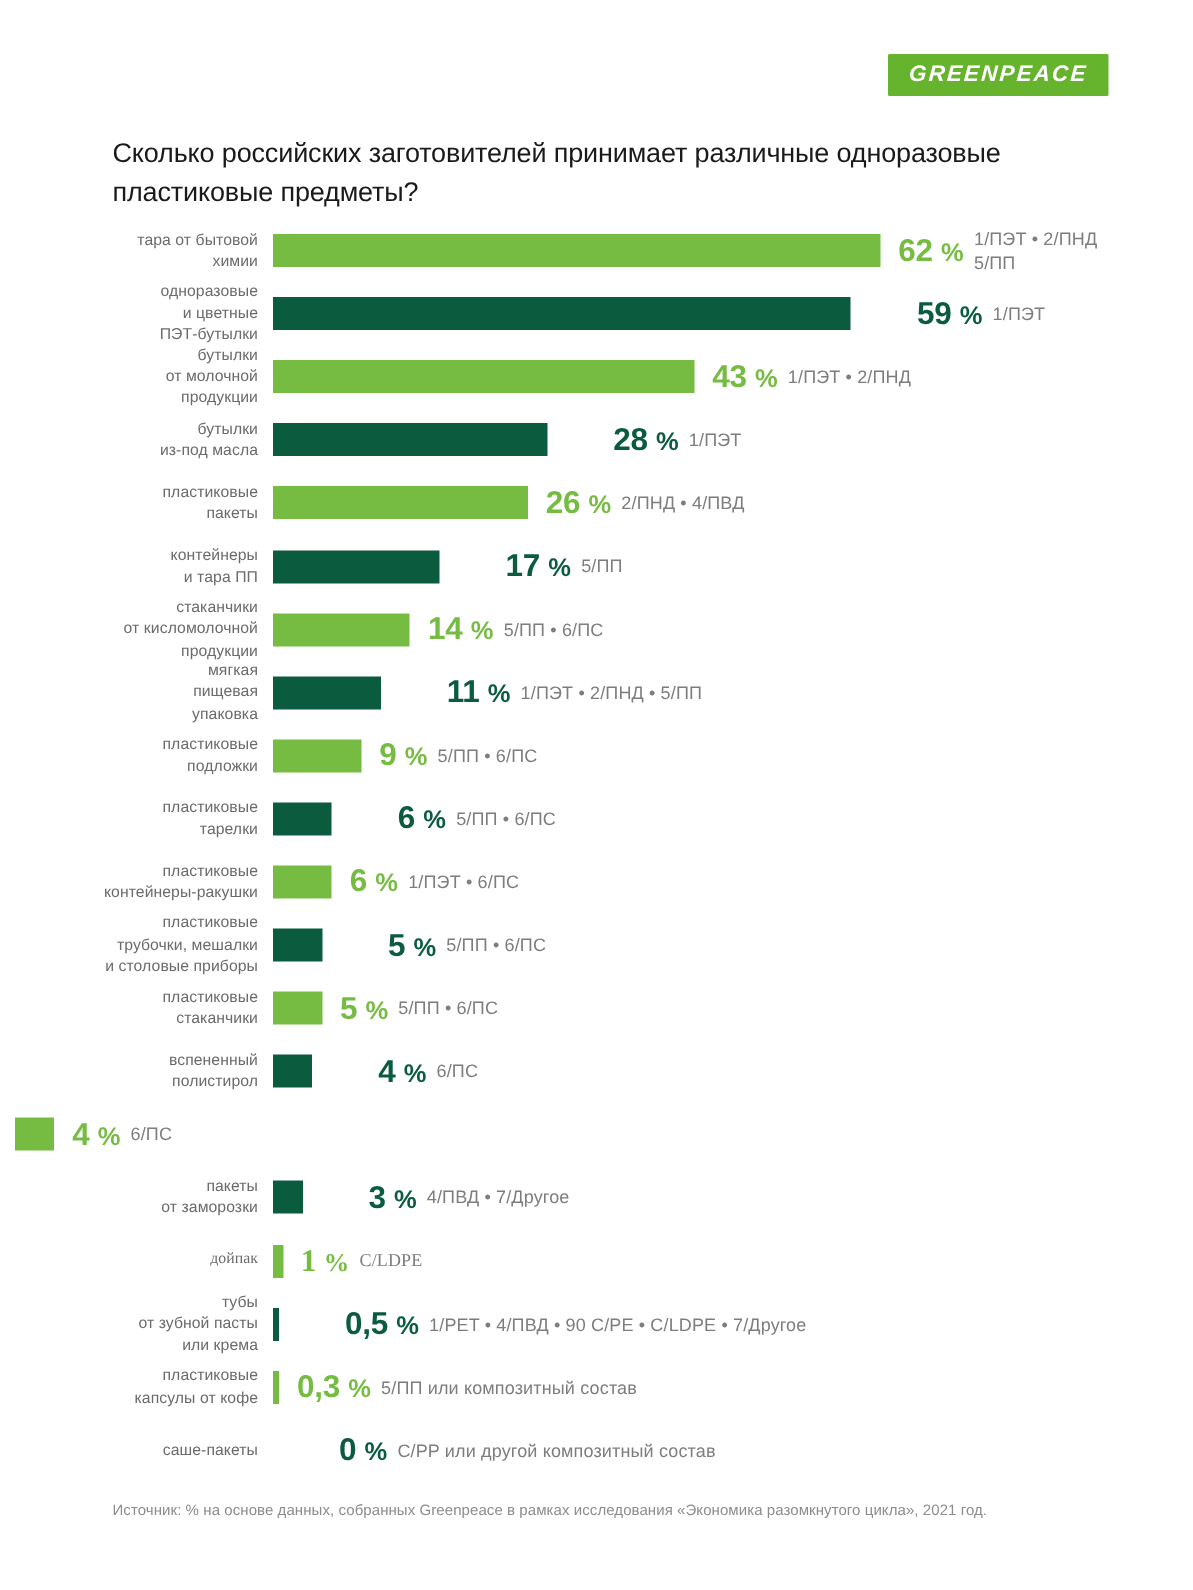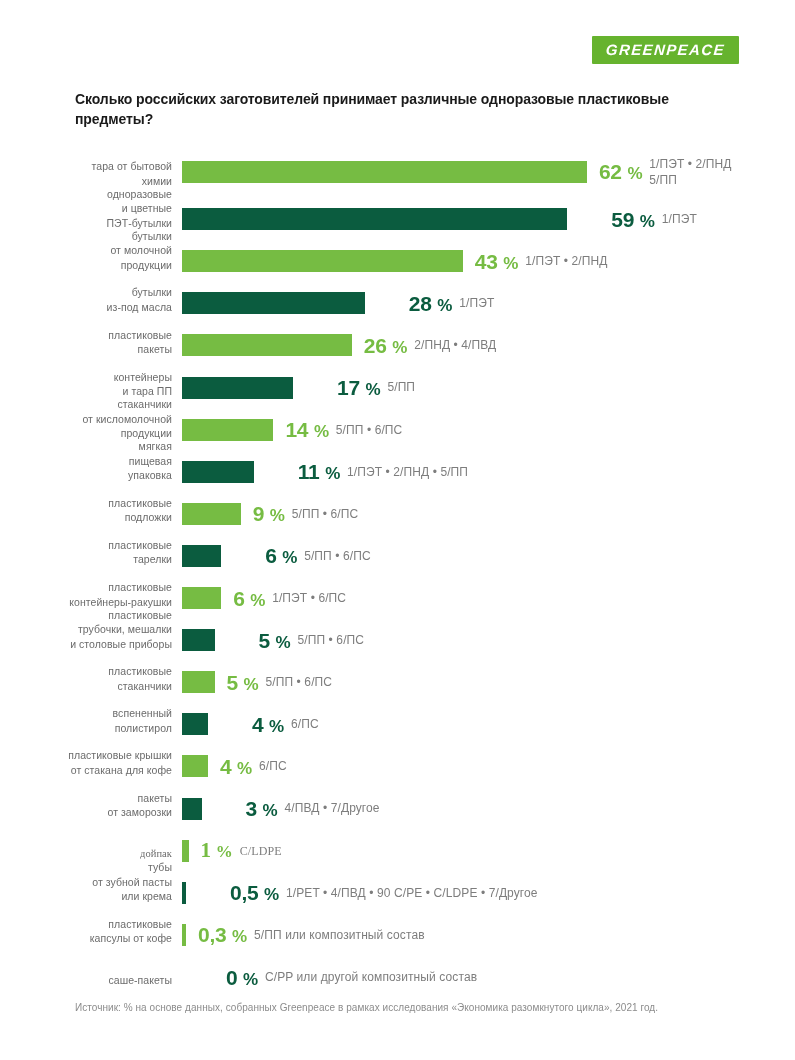--- a/index.html
+++ b/index.html
@@ -36,35 +36,35 @@
     font-weight: bold;
     font-style: italic;
     letter-spacing: 1.4px;
     line-height: 1;
     transform: skewX(-4deg);
   }
 
   
   .title {
     margin: 14px 60px 0 75px;
-    font-size: 14px;
-    font-weight: bold;
+    font-size: 18px;
+    font-weight: normal;
     line-height: 1.42;
     color: #1a1a1a;
     letter-spacing: -0.1px;
   }
 
   
   .chart {
     margin-top: 19px;
     padding-left: 0;
   }
   .row {
     display: flex;
-    align-items: flex-end;
+    align-items: center;
     width: 100%;
     box-sizing: border-box;
     padding-left: 10px;
   }
   .row-label {
     width: 172px;
     flex: 0 0 172px;
     text-align: right;
     padding-right: 10px;
     box-sizing: border-box;
@@ -315,24 +315,20 @@
       </div>
       <div class="row-plot">
         <div class="bar dark" style="width: 26.1px;"></div>
         <div class="value dark"><span>4</span><span class="pct"> %</span></div>
         <div class="codes">
           <div>6/ПС</div>
         </div>
       </div>
     </div>
     <div class="row" style="height: 42.1px;">
-      <div class="row-label">
-        <div>пластиковые крышки</div>
-        <div>от стакана для кофе</div>
-      </div>
       <div class="row-plot">
         <div class="bar light" style="width: 26.1px;"></div>
         <div class="value light"><span>4</span><span class="pct"> %</span></div>
         <div class="codes">
           <div>6/ПС</div>
         </div>
       </div>
     </div>
     <div class="row" style="height: 42.1px;">
       <div class="row-label">

